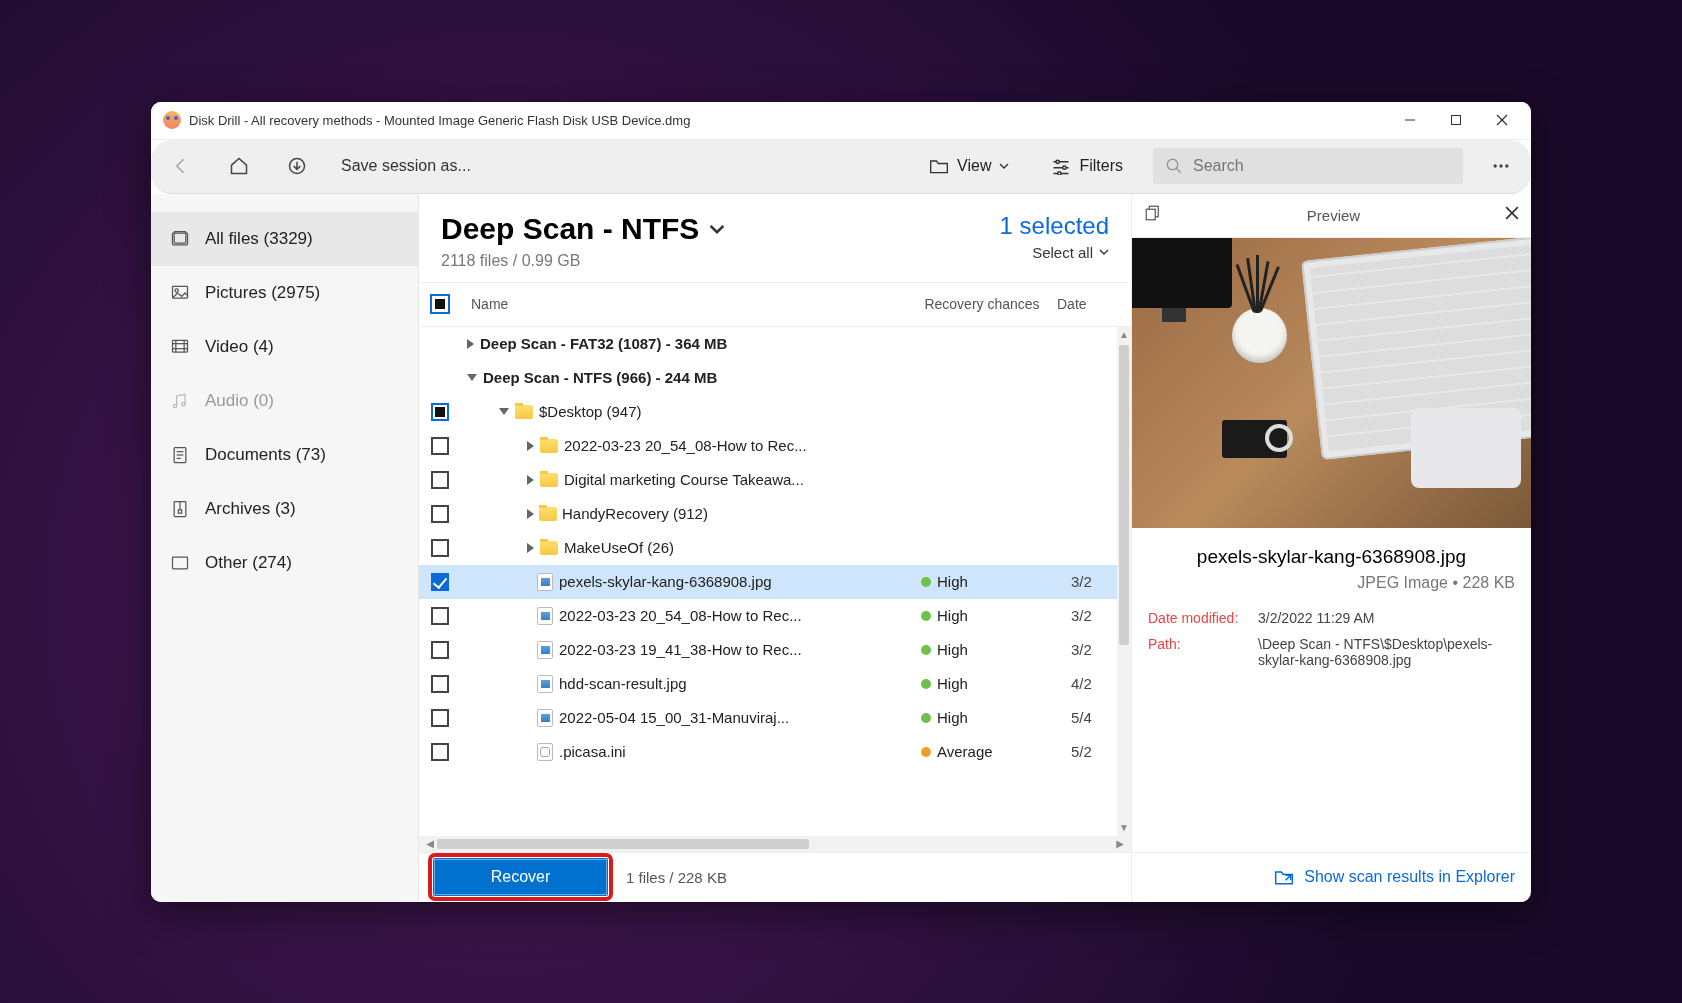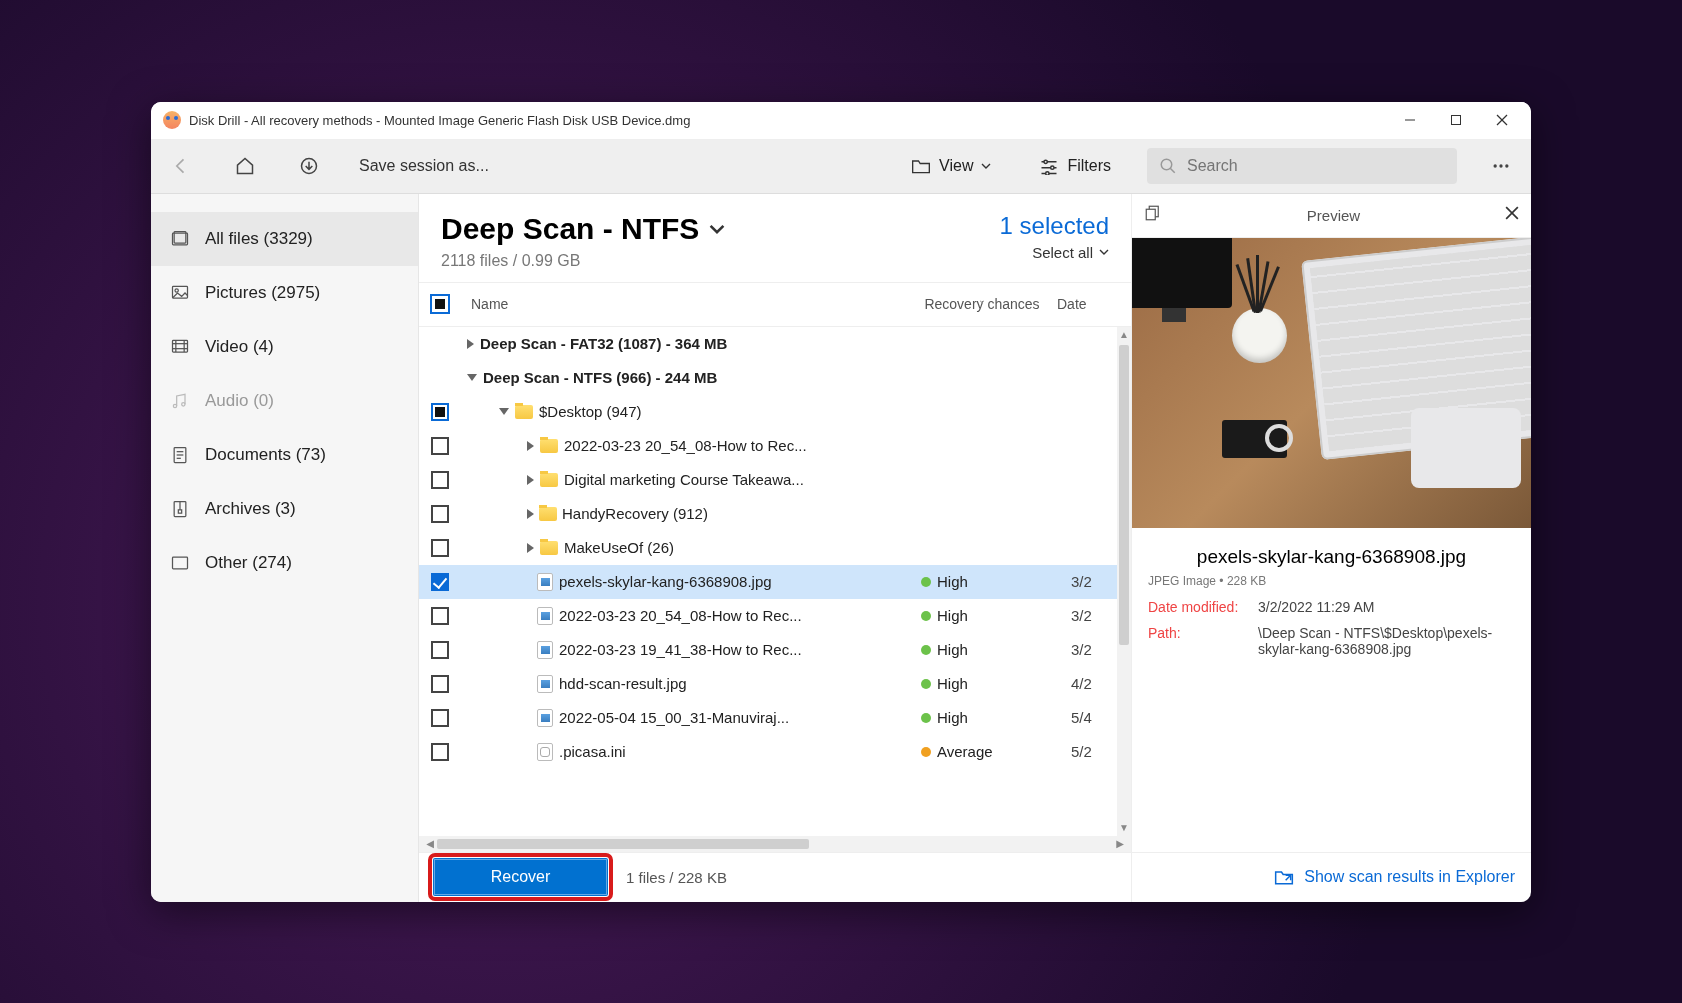--- a/index.html
+++ b/index.html
@@ -50,21 +50,22 @@
   .win-btn { width: 46px; height: 38px; display: flex; align-items: center; justify-content: center; color: #333; cursor: default; }
   .win-btn svg { width: 12px; height: 12px; }
   
   .toolbar {
     height: 54px;
     background: #efefef;
     border-bottom: 1px solid #ddd;
     display: flex;
     align-items: center;
     padding: 0 10px;
-    gap: 24px;
+    gap: 18px;
+    border-radius: 21px;
   }
   .tbtn {
     width: 40px; height: 40px; display: flex; align-items: center; justify-content: center;
     color: #444; border-radius: 4px;
   }
   .tbtn svg { width: 20px; height: 20px; stroke: #444; }
   .tbtn.disabled { color: #aaa; }
   .tbtn.disabled svg { stroke: #aaa; }
   .save-session { font-size: 16px; color: #333; margin-left: 6px; }
   .spacer { flex: 1; }
@@ -210,21 +211,21 @@
   .pens span:nth-child(2){left:6px;height:55px;transform:rotate(-8deg);}
   .pens span:nth-child(3){left:12px;height:58px;}
   .pens span:nth-child(4){left:18px;height:52px;transform:rotate(10deg);}
   .pens span:nth-child(5){left:24px;height:48px;transform:rotate(22deg);}
   .tape { position:absolute; left:90px; bottom:70px; width:65px; height:38px; background:#1a1a1a; border-radius:3px;}
   .tape::after{content:'';position:absolute;right:-6px;top:4px;width:20px;height:20px;border:4px solid #ddd;border-radius:50%;}
   .monitor { position:absolute; left:-10px; top:-10px; width:110px; height:80px; background:#111; border-radius:4px;}
   .monitor::after{content:'';position:absolute;bottom:-14px;left:40px;width:24px;height:14px;background:#333;}
   .preview-body { padding: 18px 16px; flex: 1; }
   .pv-filename { font-size: 19px; text-align: center; margin-bottom: 6px; }
-  .pv-meta { font-size: 12px; color: #777; text-align: left; margin-bottom: 11px; }
+  .pv-meta { font-size: 16px; color: #777; text-align: right; margin-bottom: 18px; }
   .pv-row { display: grid; grid-template-columns: 110px 1fr; font-size: 14px; color: #444; margin-bottom: 10px; }
   .pv-row .k { color: #ef4444; }
   .preview-footer {
     height: 50px; border-top: 1px solid #eee; display: flex; align-items: center; justify-content: flex-end;
     padding: 0 16px; gap: 10px; color: #0a6ad6; font-size: 16px;
   }
   .preview-footer svg { stroke: #0a6ad6; }
 </style>
 </head>
 <body>

